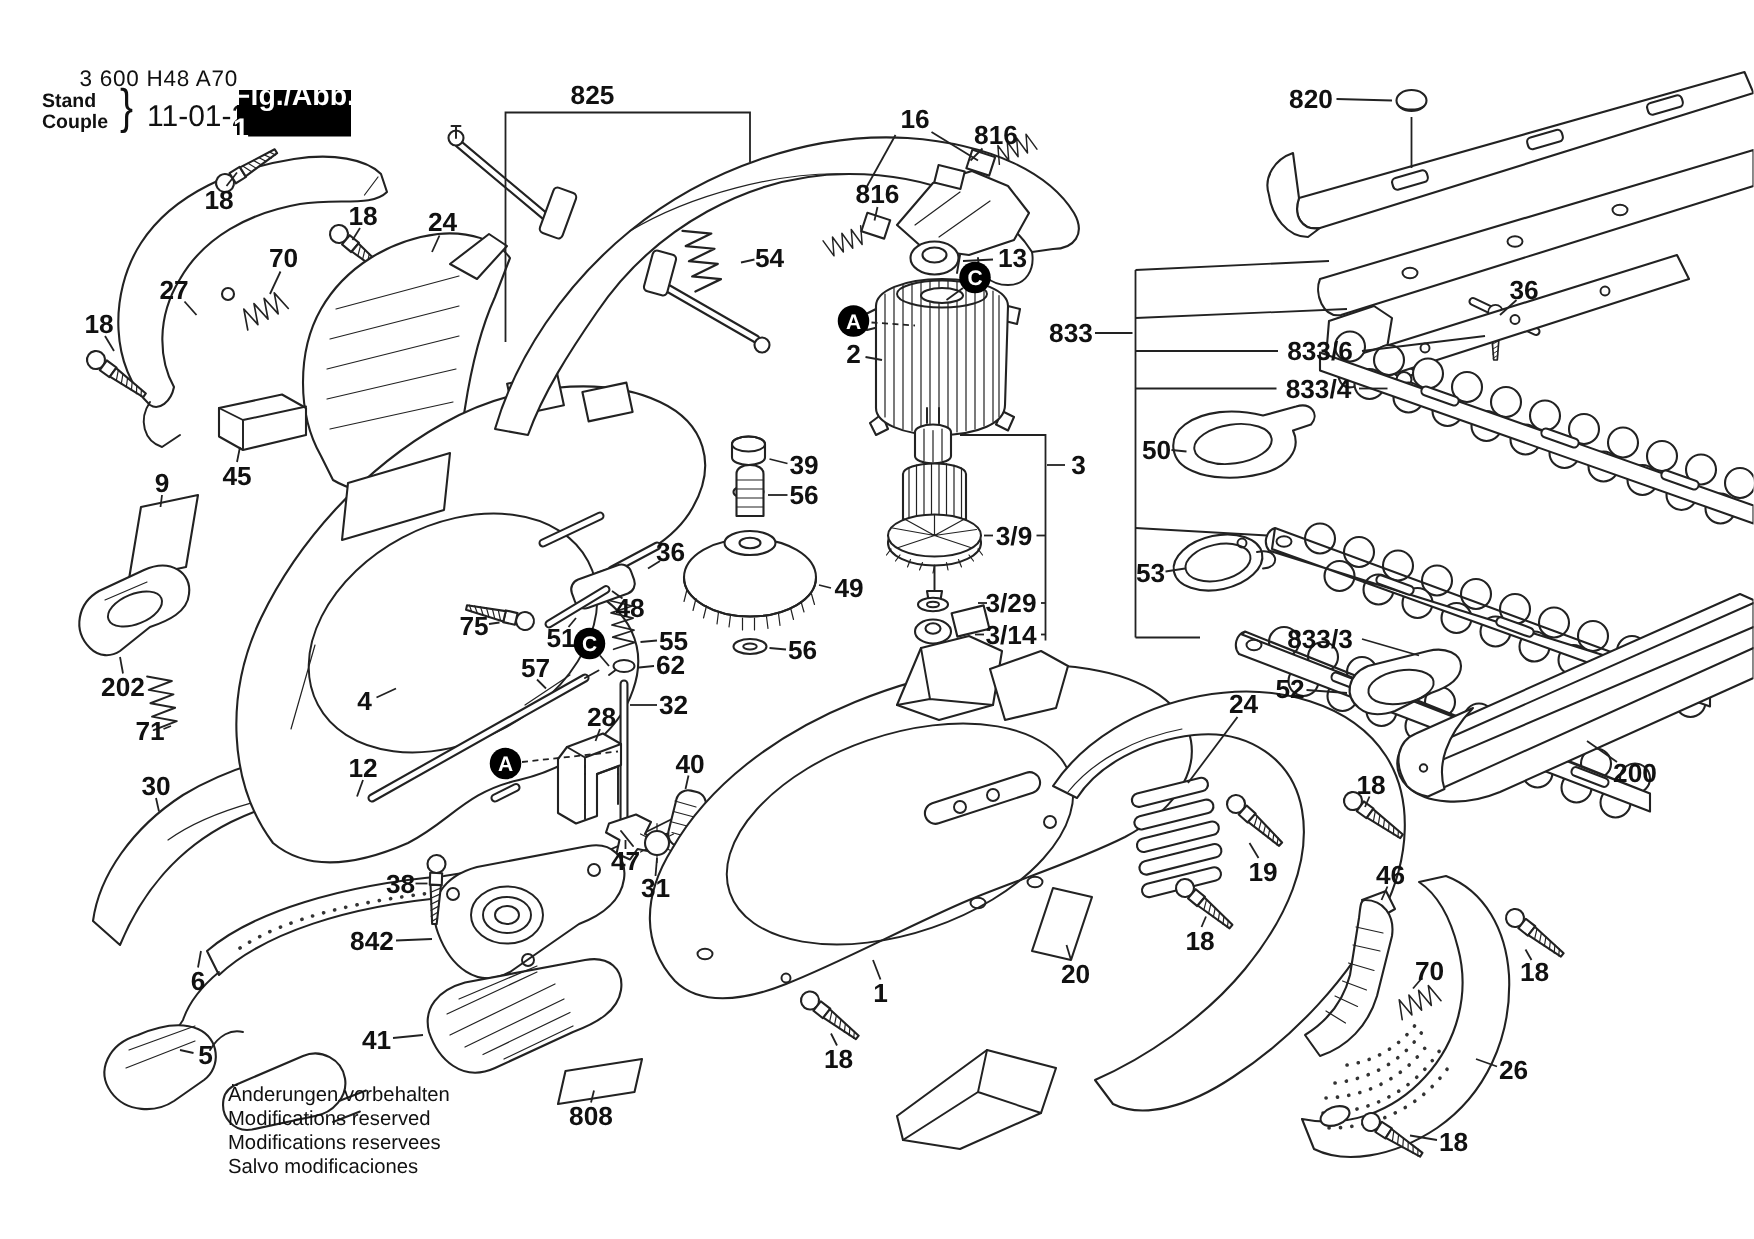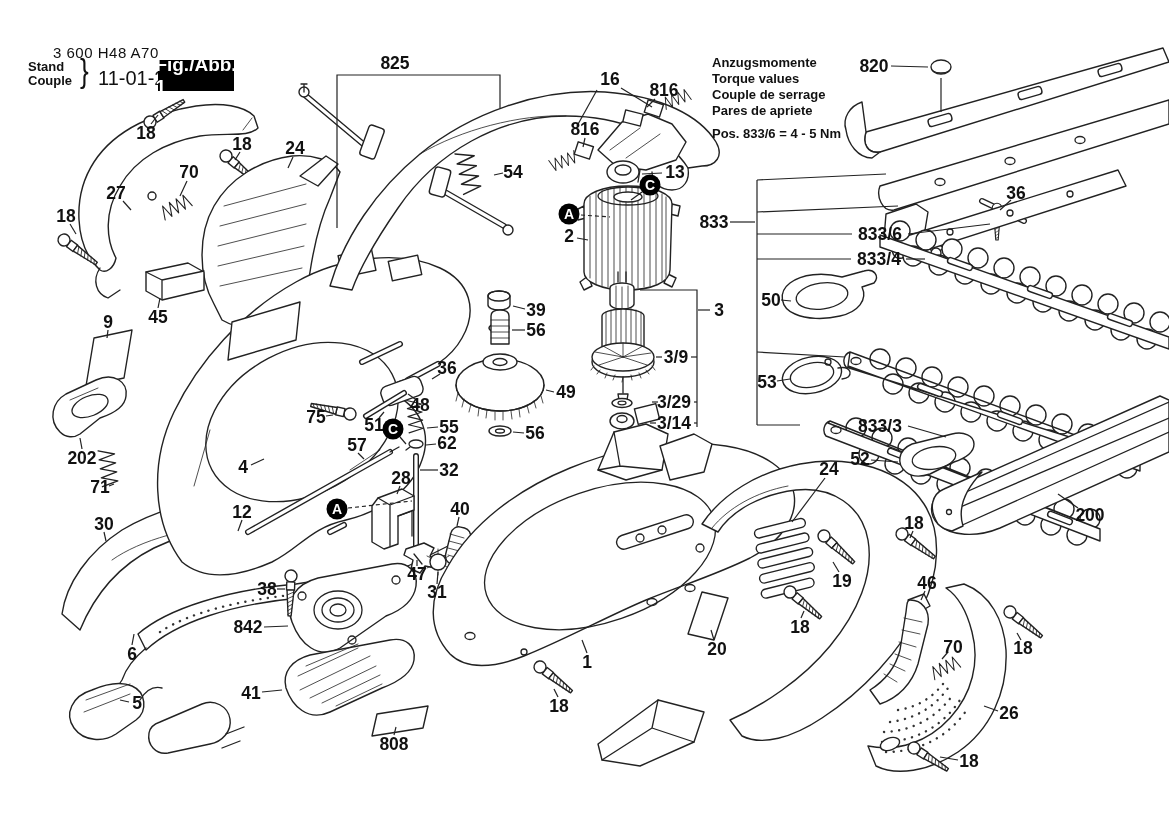--- a/index.html
+++ b/index.html
@@ -788,22 +788,21 @@
 <div class="standissue">
   <div>Stand</div>
   <div>Couple</div>
 </div>
 <div class="brace">}</div>
 <div class="date">11-01-26</div>
 <div class="figbox">
   <span>Fig./Abb. 1</span>
 </div>
 
-<div class="torque">
-  <div>Anzugsmomente</div>
-  <div>Torque values</div>
-  <div>Couple de serrage</div>
-  <div>Pares de apriete</div>
-  <div class="pos">Pos. 833/6 = 4 - 5 Nm</div>
+
+<div class="footer">
+  <div>Änderungen vorbehalten</div>
+  <div>Modifications reserved</div>
+  <div>Modifications reservees</div>
+  <div>Salvo modificaciones</div>
 </div>
 
-
 </div>
 
 </body></html>

